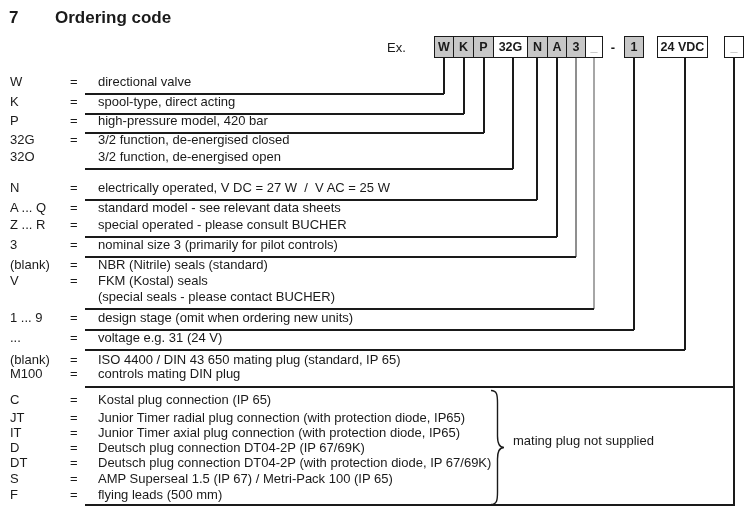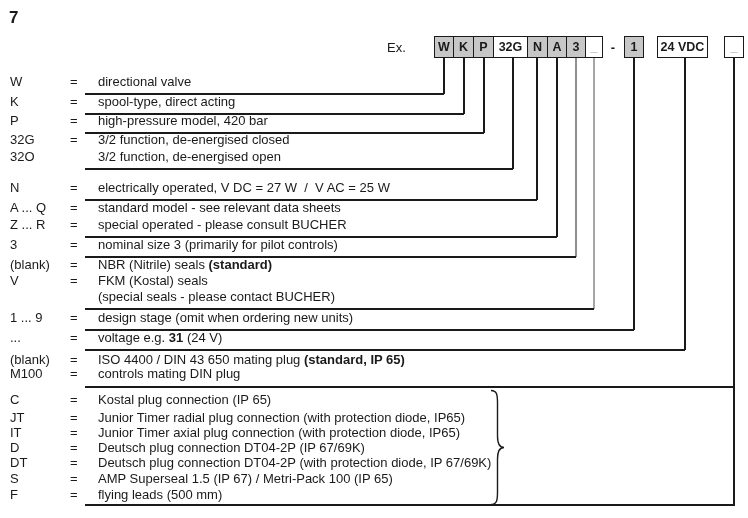--- a/index.html
+++ b/index.html
@@ -15,36 +15,37 @@
       background:#ffffff;}
   .bx.g{background:#c7c7c7;}
   .bx.ph{color:#9c9c9c;}
   .dash{position:absolute;left:604px;top:36px;width:18px;height:22px;display:flex;align-items:center;
         justify-content:center;font-size:13px;font-weight:bold;}
   
   .row{position:absolute;left:10px;height:16px;font-size:13px;line-height:15px;white-space:nowrap;}
   .row .c{position:absolute;left:0;}
   .row .e{position:absolute;left:60px;}
   .row .d{position:absolute;left:88px;}
-  .b{font-weight:bold;}
+  .b{font-weight:normal;}
   
   .hl{position:absolute;left:85px;height:1.5px;background:#1a1a1a;}
   .vl{position:absolute;width:1.5px;background:#1a1a1a;}
   .vl.gr1{background:#8f8f8f;}
   .vl.gr2{background:#a6a6a6;}
   
   .brace{position:absolute;left:488px;top:389px;}
   .note{position:absolute;left:513px;top:433px;font-size:13px;}
 </style>
 </head>
 <body>
 
 <div id="page">
 
   <span class="sec-num">7</span>
+  <span class="sec-title">Ordering code</span>
 
   <span class="ex-label">Ex.</span>
   <div class="bx g" style="left:434px;width:20px;">W</div>
   <div class="bx g" style="left:453px;width:21px;">K</div>
   <div class="bx g" style="left:473px;width:21px;">P</div>
   <div class="bx" style="left:493px;width:35px;">32G</div>
   <div class="bx g" style="left:527px;width:21px;">N</div>
   <div class="bx g" style="left:547px;width:20px;">A</div>
   <div class="bx g" style="left:566px;width:20px;">3</div>
   <div class="bx ph" style="left:585px;width:18px;">_</div>
@@ -190,14 +191,15 @@
   </div>
   <div class="row" style="top:487px">
     <span class="c">F</span>
     <span class="e">=</span>
     <span class="d"><span>flying leads (500 mm)</span></span>
   </div>
 
   <svg class="brace" width="17" height="117" viewBox="0 0 17 117">
     <path d="M3,1.5 C9,1.5 9.5,6 9.5,14 L9.5,47 C9.5,54 11,58.5 16,58.5 C11,58.5 9.5,63 9.5,70 L9.5,103 C9.5,111 9,115.5 3,115.5" fill="none" stroke="#1a1a1a" stroke-width="1.4"></path>
   </svg>
+  <span class="note">mating plug not supplied</span>
 
 </div>
 
 </body></html>

